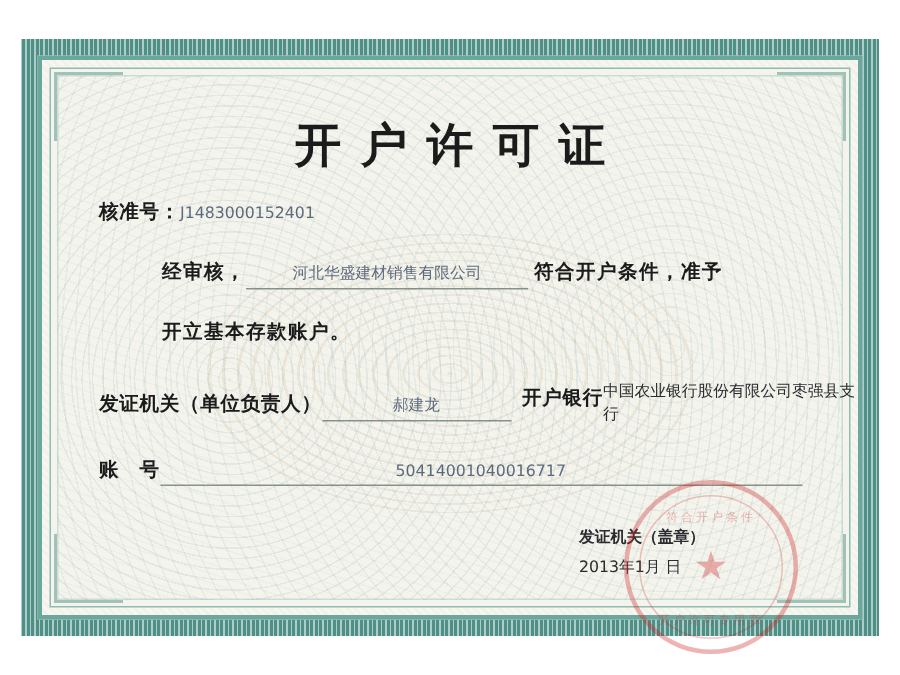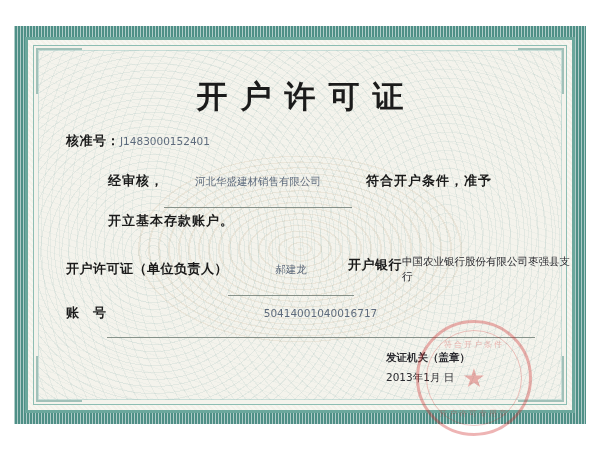--- a/index.html
+++ b/index.html
@@ -162,21 +162,21 @@
 
   
   #row-body1 { left: 48px; top: 112px; }
   #row-body2 { left: 48px; top: 152px; }
 
   .underline-field {
     display: inline-block;
     border-bottom: 1px solid #6d7a72;
     text-align: center;
     vertical-align: baseline;
-    padding: 0 4px 18px 4px;
+    padding: 0 4px 3px 4px;
   }
 
   #row-legal { left: 18px; top: 200px; }
   #row-bank  { left: 300px; top: 196px; width: 250px; white-space: normal; }
   #row-acct  { left: 18px; top: 244px; }
 
   .bank-val {
     display: inline-block;
     font-size: 10.5px;
     line-height: 15px;
@@ -261,29 +261,29 @@
   <div class="content">
 
     <div class="doc-title">开户许可证</div>
 
     <div class="row" id="row-approval">
       <span class="label">核准号：</span><span class="value-ink">J1483000152401</span>
     </div>
 
 
     <div class="row" id="row-body1">
-      <span class="label-lg">经审核，</span><span class="underline-field value-ink" style="width:180px">河北华盛建材销售有限公司</span><span class="label-lg" style="margin-left:14px">符合开户条件，准予</span>
+      <span class="label-lg">经审核，</span><span class="underline-field value-ink" style="width:180px">河北华盛建材销售有限公司</span><span class="label-lg" style="margin-left:4px">符合开户条件，准予</span>
     </div>
 
     <div class="row" id="row-body2">
       <span class="label-lg">开立基本存款账户。</span>
     </div>
 
     <div class="row" id="row-legal">
-      <span class="label">开户许可证（单位负责人）</span><span class="underline-field value-ink" style="width:118px">郝建龙</span>
+      <span class="label">发证机关（单位负责人）</span><span class="underline-field value-ink" style="width:118px">郝建龙</span>
     </div>
 
     <div class="row" id="row-bank">
       <span class="label">开户银行</span><span class="bank-val">中国农业银行股份有限公司枣强县支行</span>
     </div>
 
     <div class="row" id="row-acct">
       <span class="label">账　号</span><span class="underline-field value-ink" style="width:420px;text-align:center">50414001040016717</span>
     </div>
 

